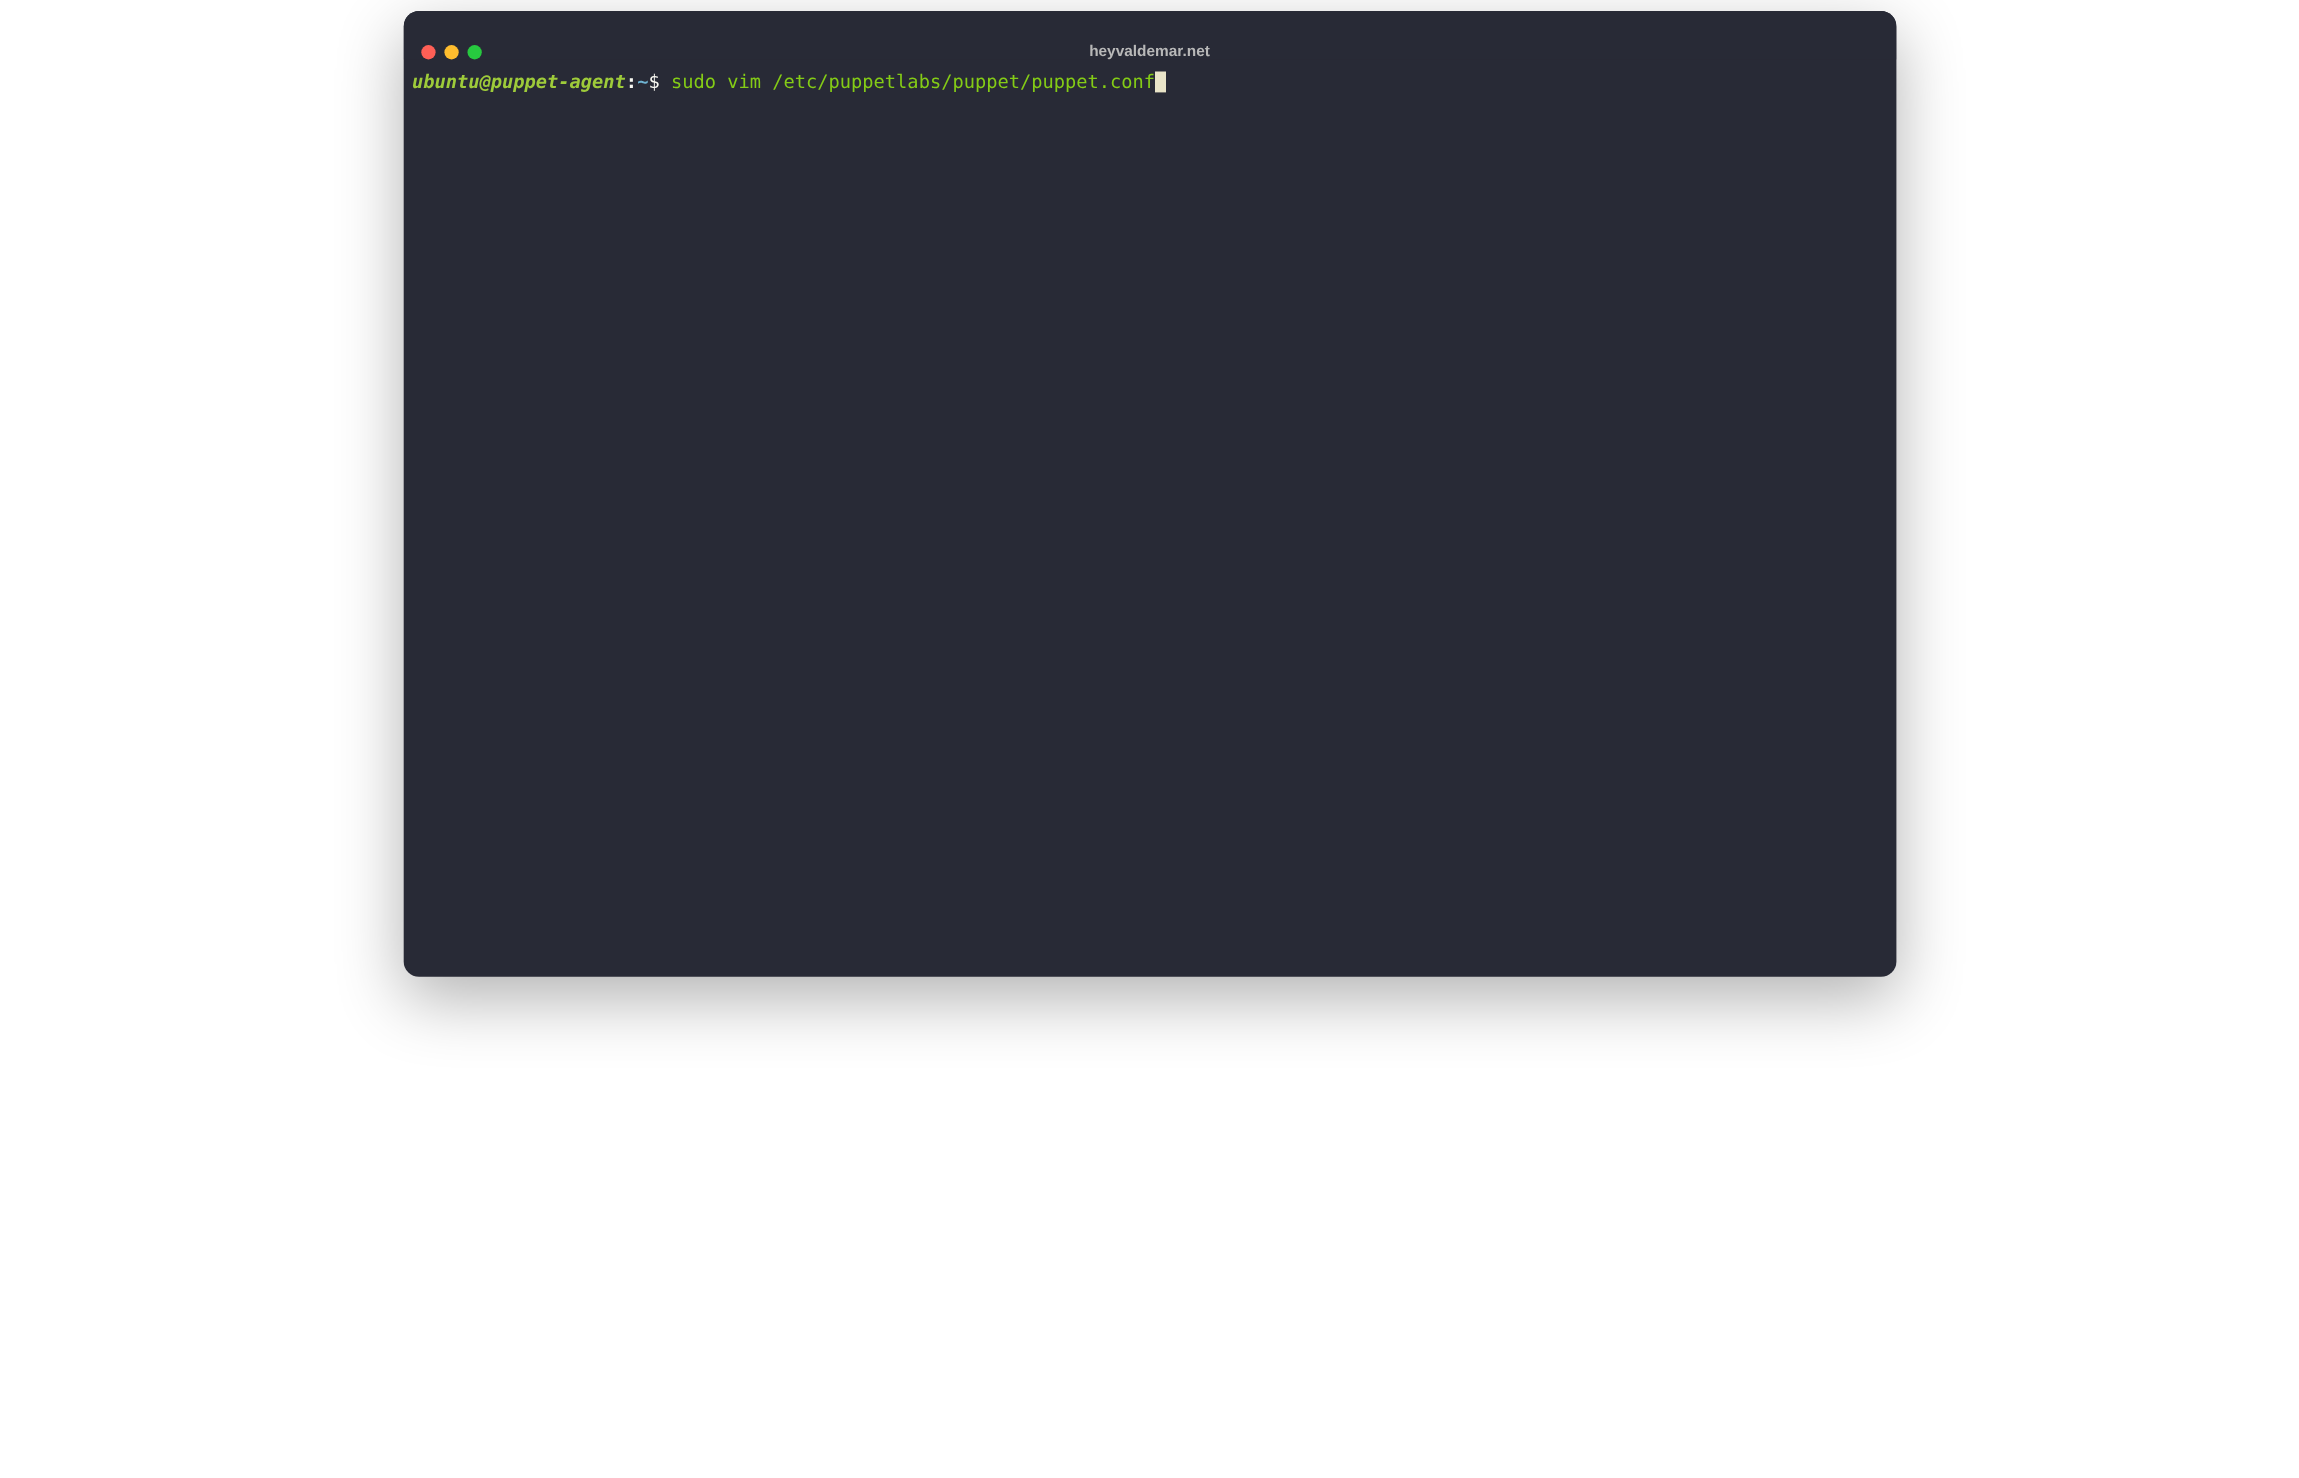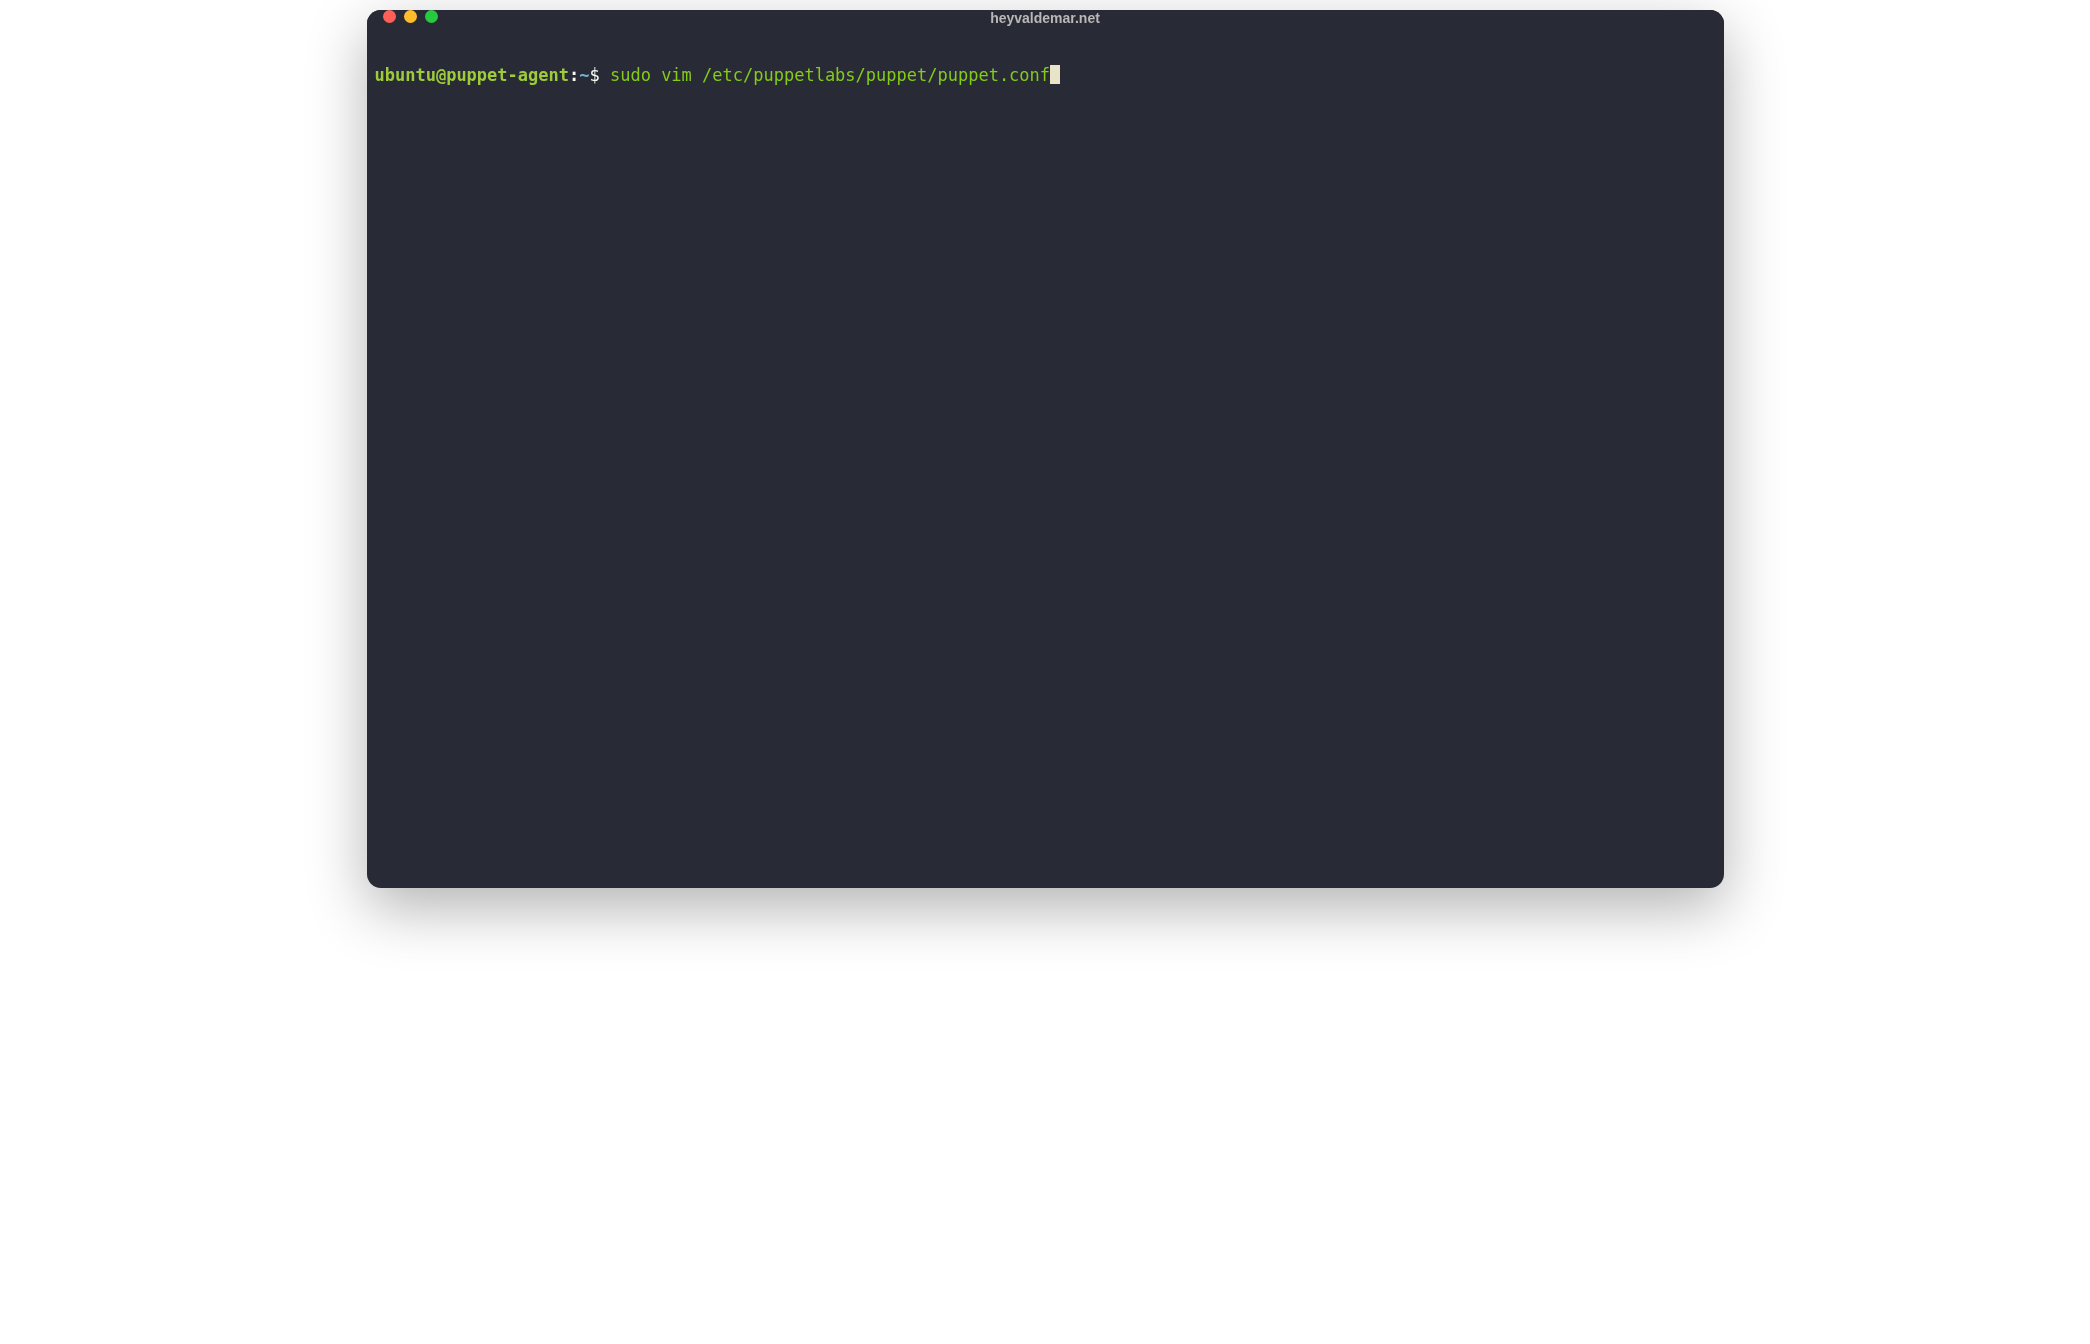--- a/index.html
+++ b/index.html
@@ -23,21 +23,21 @@
       overflow: hidden;
       box-shadow: 0 20px 60px rgba(0,0,0,0.3);
       display: flex;
       flex-direction: column;
       margin: 10px;
     }
     .title-bar {
       height: 44px;
       background: #282a36;
       display: flex;
-      align-items: flex-start;
+      align-items: flex-end;
       padding: 0 16px;
       position: relative;
     }
     .traffic-lights {
       display: flex;
       gap: 8px;
       align-items: center;
     }
     .traffic-light {
       width: 13px;
@@ -64,20 +64,21 @@
       color: #f8f8f2;
       overflow: hidden;
     }
     .prompt-line {
       white-space: pre;
       font-family: ui-monospace, "SF Mono", Menlo, Monaco, Consolas, monospace;
     }
     .prompt-user-host {
       color: #9ecb3a;
       font-weight: bold;
+      font-style: italic;
     }
     .prompt-separator {
       color: #f8f8f2;
       font-weight: bold;
     }
     .prompt-path {
       color: #6fb3d2;
       font-weight: bold;
     }
     .prompt-symbol {

